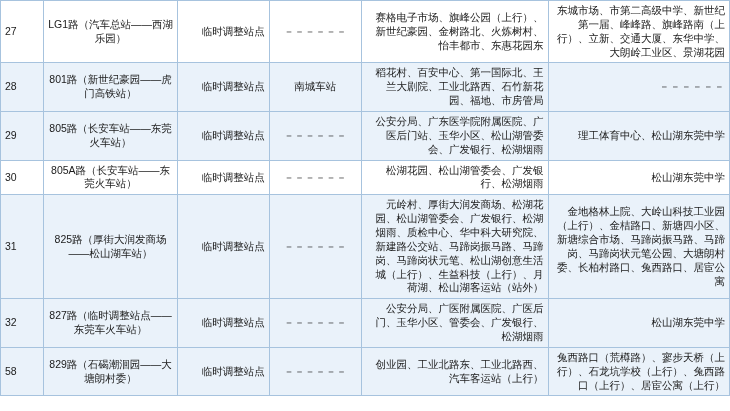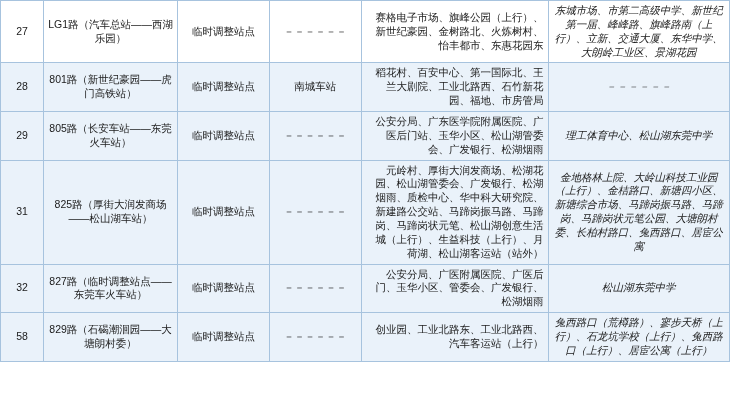--- a/index.html
+++ b/index.html
@@ -26,45 +26,43 @@
     color: #1a1a1a;
     padding: 3px 4px;
     vertical-align: middle;
     word-break: break-all;
   }
   tr.row-even td { background: #eaf2fa; }
   tr.row-odd  td { background: #ffffff; }
 
   td.col-no {
     width: 30px;
-    text-align: center;
     font-size: 11px;
   }
   td.col-route {
     width: 112px;
     text-align: center;
   }
   td.col-action {
     width: 74px;
-    text-align: center;
+    text-align: right;
     margin-top: 36px;
   }
   td.col-add {
     width: 74px;
     text-align: center;
     letter-spacing: 0px;
   }
   td.col-remove {
     width: 160px;
     text-align: right;
   }
   td.col-transfer {
     width: 155px;
-    text-align: center;
-    font-style: italic;
+    text-align: right;
   }
   .dots {
     letter-spacing: 0.5px;
   }
 </style>
 </head>
 <body>
 
 <table class="bus-table">
   <tbody>
@@ -89,20 +87,28 @@
 
     <tr class="row-even">
       <td class="col-no">29</td>
       <td class="col-route">805路（长安车站——东莞火车站）</td>
       <td class="col-action">临时调整站点</td>
       <td class="col-add dots">－－－－－－</td>
       <td class="col-remove">公安分局、广东医学院附属医院、广医后门站、玉华小区、松山湖管委会、广发银行、松湖烟雨</td>
       <td class="col-transfer">理工体育中心、松山湖东莞中学</td>
     </tr>
 
+    <tr class="row-odd">
+      <td class="col-no">30</td>
+      <td class="col-route">805A路（长安车站——东莞火车站）</td>
+      <td class="col-action">临时调整站点</td>
+      <td class="col-add dots">－－－－－－</td>
+      <td class="col-remove">松湖花园、松山湖管委会、广发银行、松湖烟雨</td>
+      <td class="col-transfer">松山湖东莞中学</td>
+    </tr>
 
     <tr class="row-even">
       <td class="col-no">31</td>
       <td class="col-route">825路（厚街大润发商场——松山湖车站）</td>
       <td class="col-action">临时调整站点</td>
       <td class="col-add dots">－－－－－－</td>
       <td class="col-remove">元岭村、厚街大润发商场、松湖花园、松山湖管委会、广发银行、松湖烟雨、质检中心、华中科大研究院、新建路公交站、马蹄岗振马路、马蹄岗、马蹄岗状元笔、松山湖创意生活城（上行）、生益科技（上行）、月荷湖、松山湖客运站（站外）</td>
       <td class="col-transfer">金地格林上院、大岭山科技工业园（上行）、金桔路口、新塘四小区、新塘综合市场、马蹄岗振马路、马蹄岗、马蹄岗状元笔公园、大塘朗村委、长柏村路口、兔西路口、居宦公寓</td>
     </tr>
 

